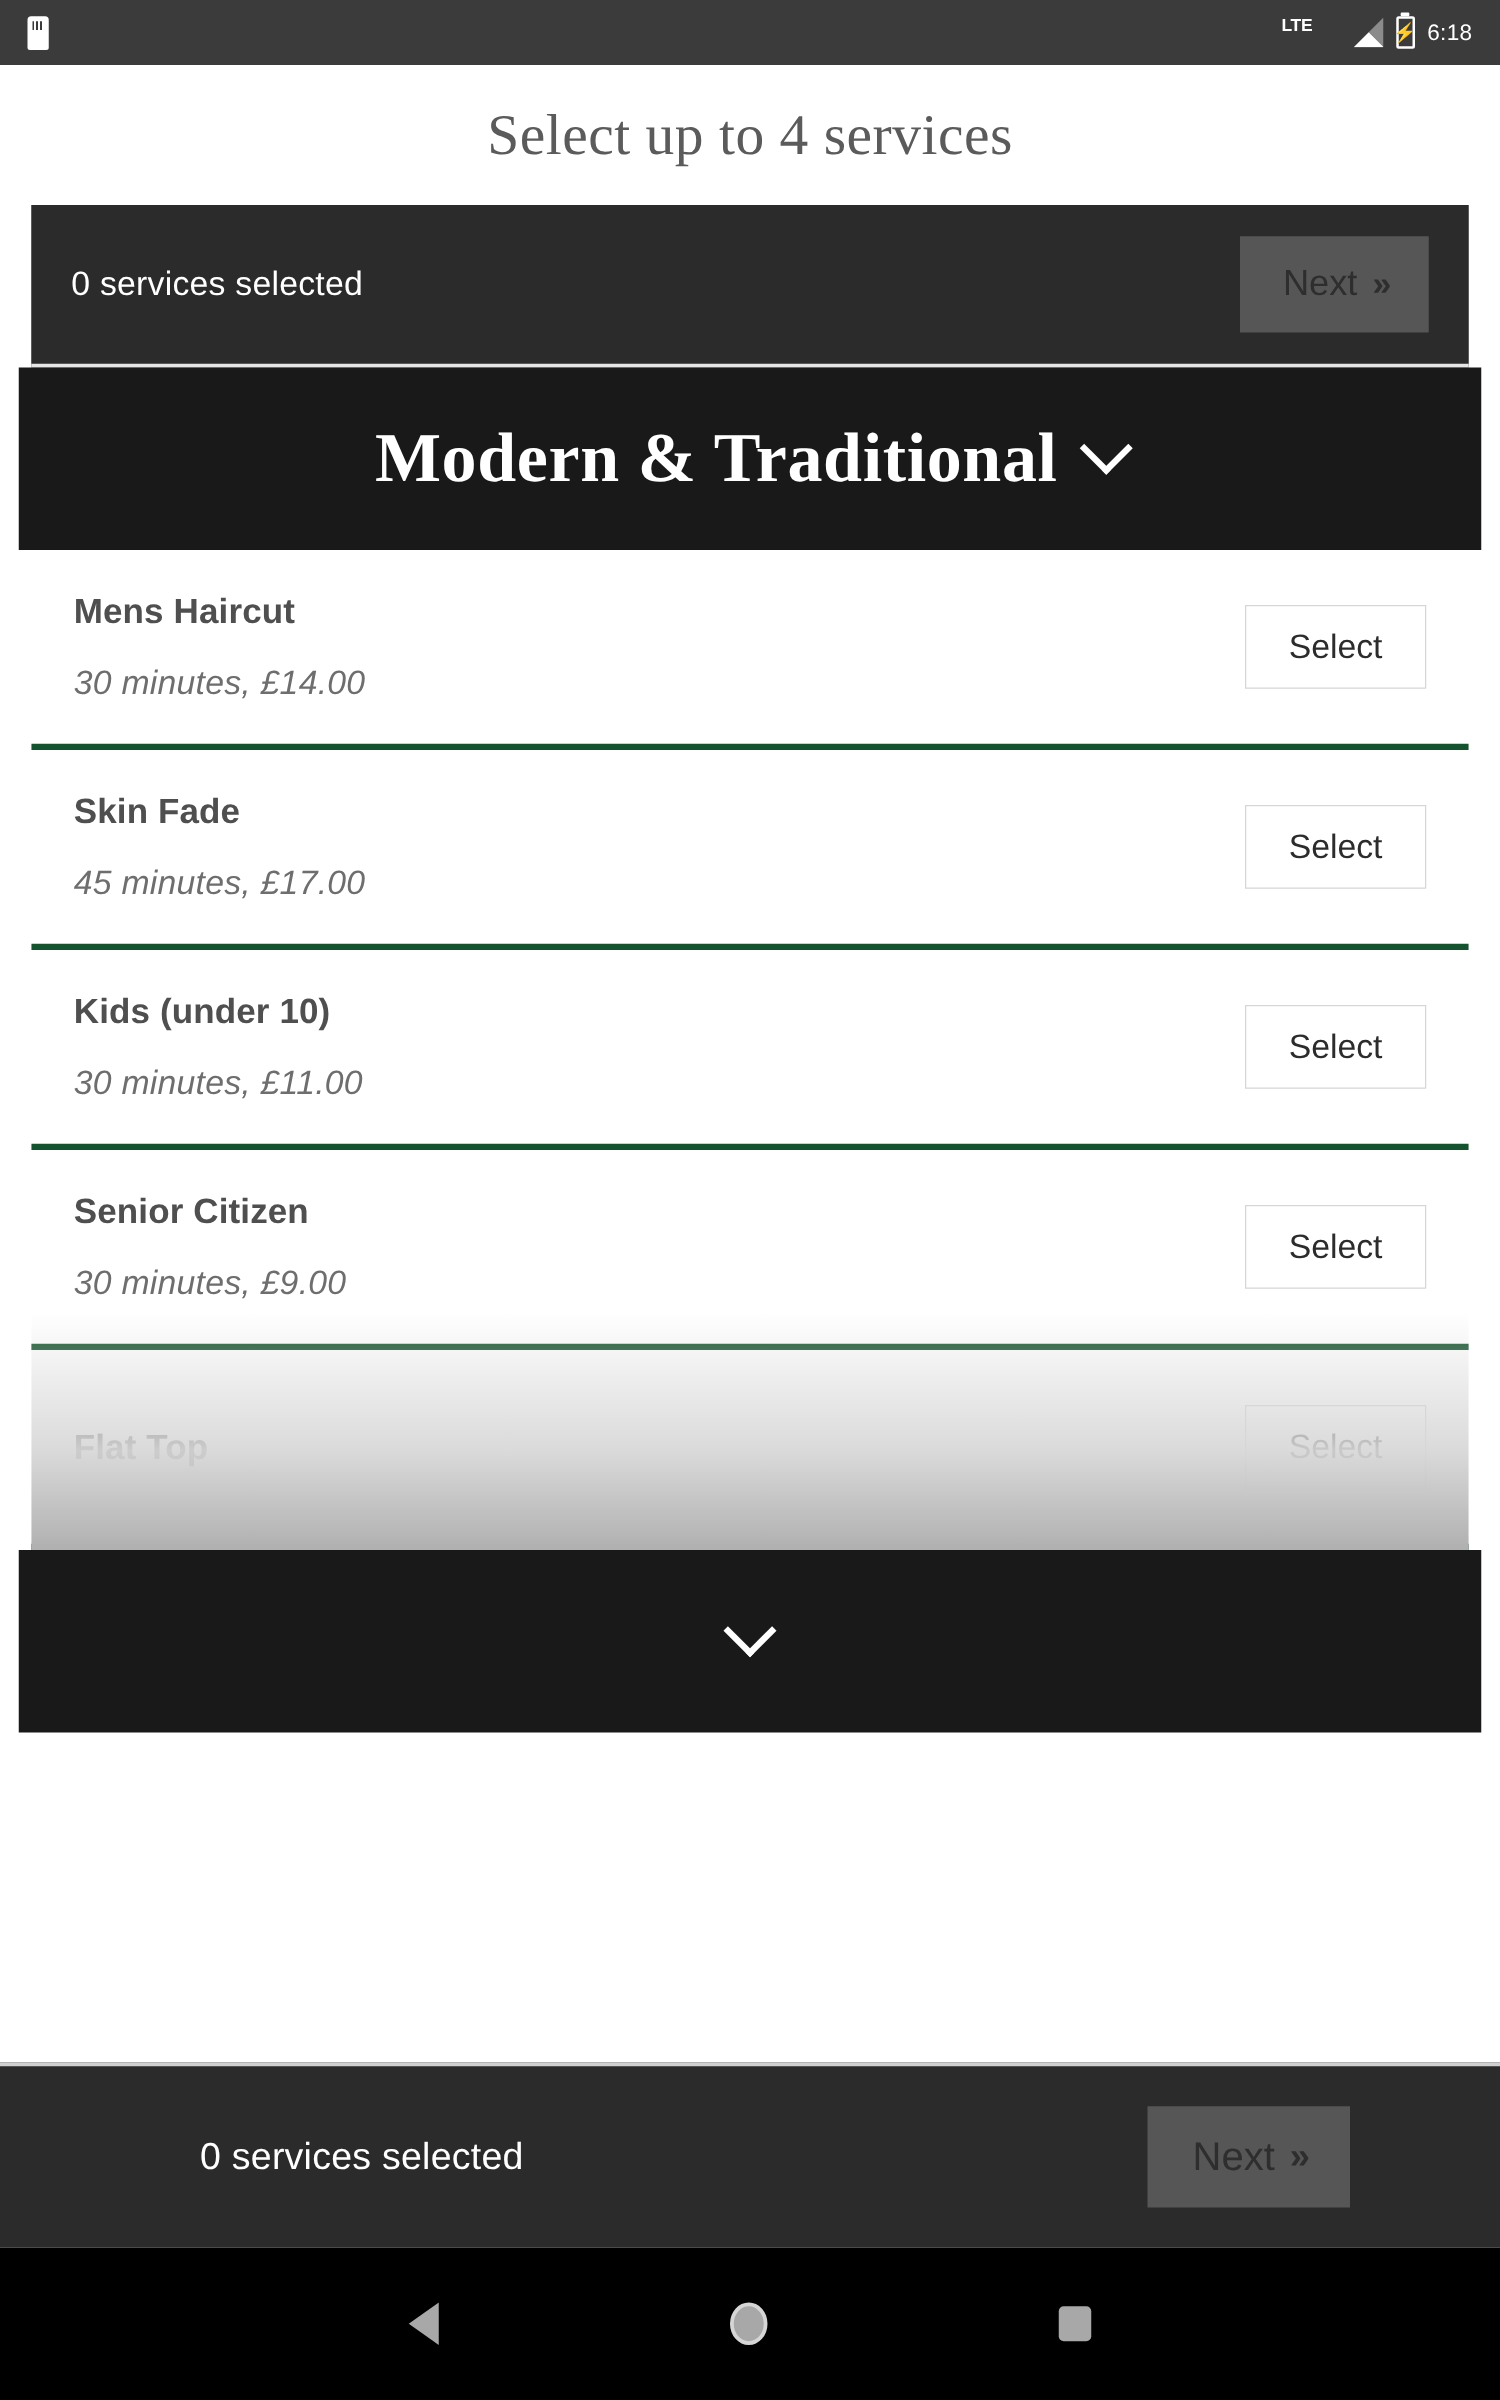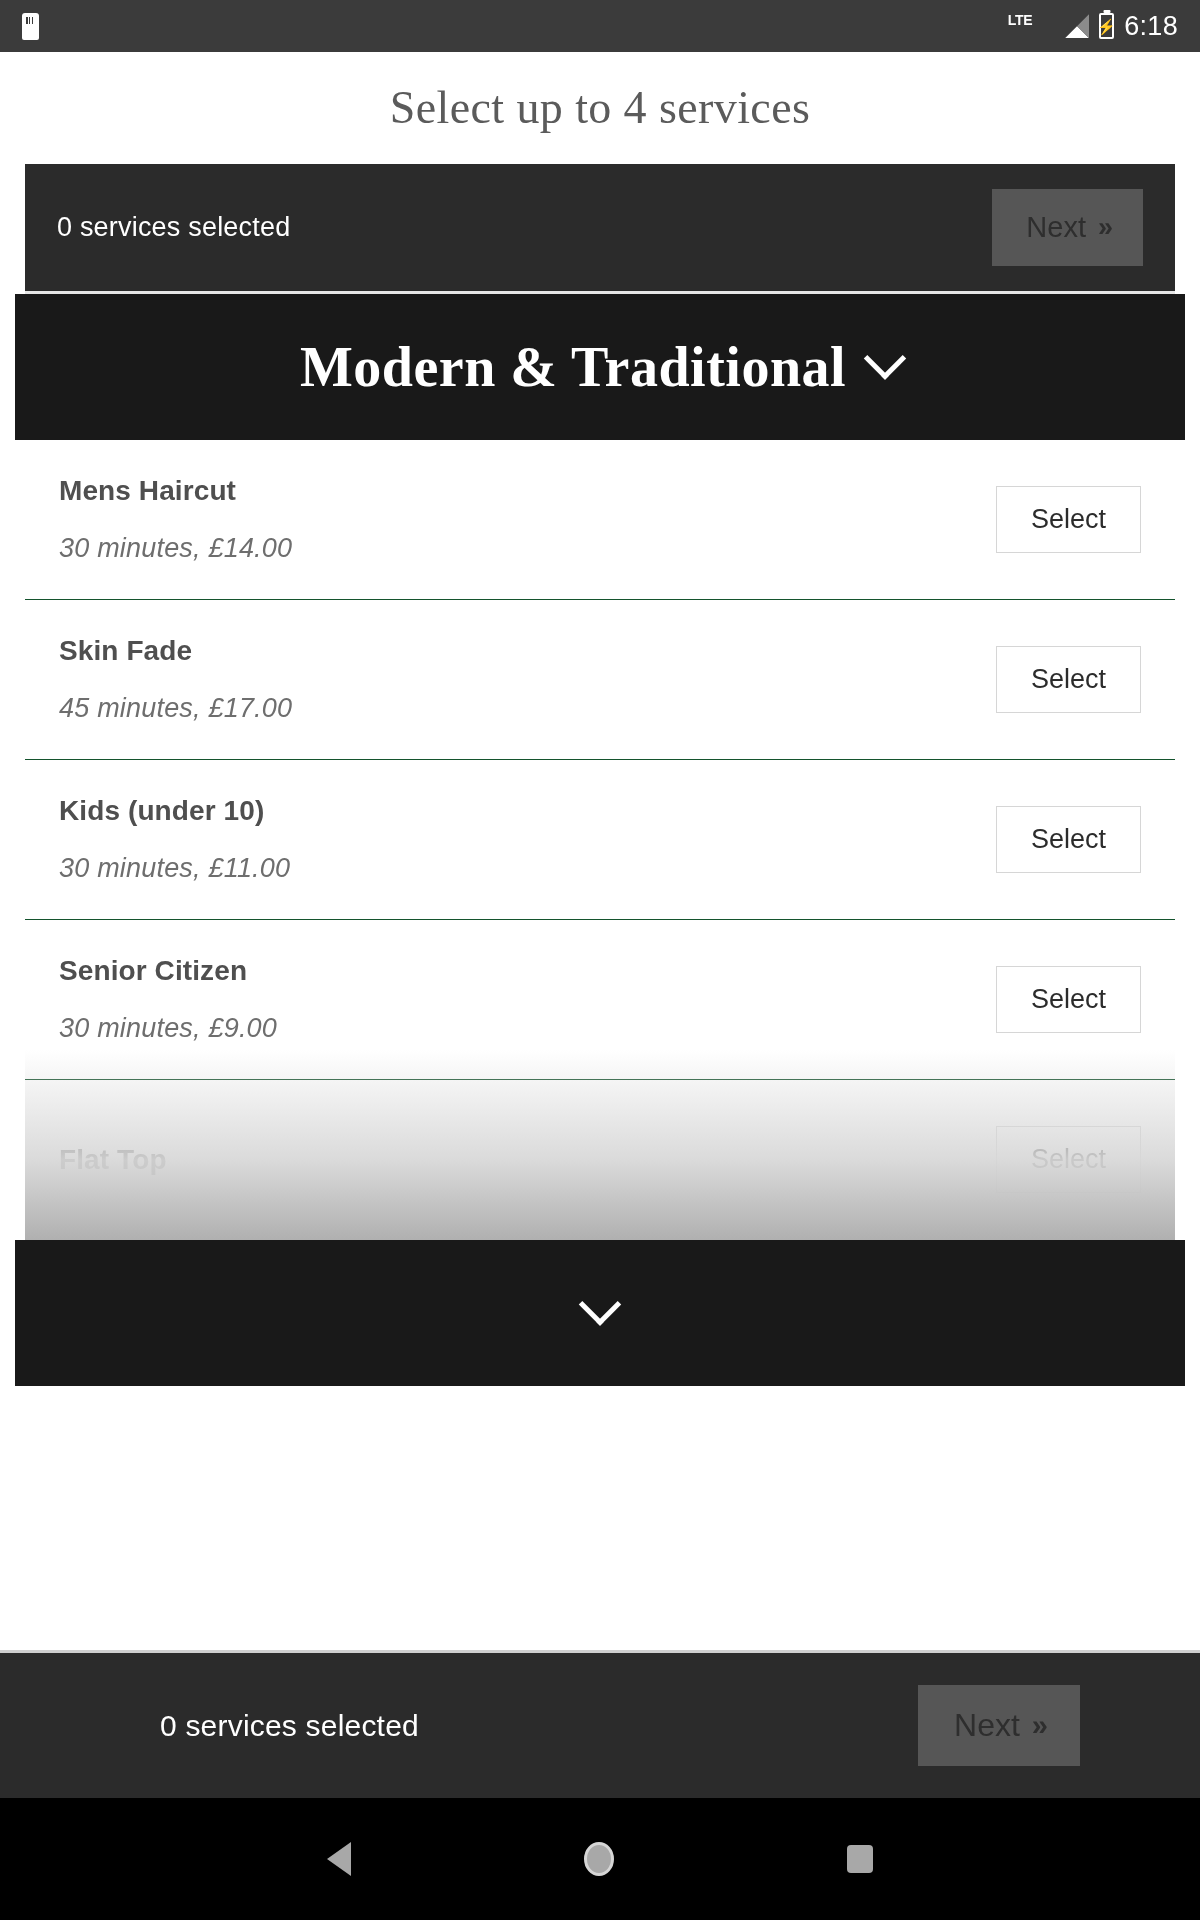--- a/index.html
+++ b/index.html
@@ -39,21 +39,21 @@
   }
   .battery {
     width: 15px; height: 26px; border: 2px solid #fff; border-radius: 2px;
     position: relative; display:flex; align-items:center; justify-content:center;
   }
   .battery::before {
     content:""; position:absolute; top:-5px; left:50%; transform:translateX(-50%);
     width: 7px; height: 3px; background:#fff; border-radius:1px;
   }
   .battery .bolt { color: #fff; font-size: 15px; line-height: 1; font-weight: 700; }
-  .clock { font-size: 27px; font-weight: 400; letter-spacing: .3px; }
+  .clock { font-size: 18px; font-weight: 400; letter-spacing: .3px; }
 
   
   .page-heading {
     text-align: center;
     font-family: "Liberation Serif", serif;
     font-size: 46px;
     color: #5b5b5b;
     padding: 29px 0 30px;
     letter-spacing: .4px;
   }
@@ -107,21 +107,21 @@
   .service-list {
     margin: 0 25px;
     background: #fff;
     position: relative;
     overflow: hidden;
   }
   .service-row {
     height: 160px;
     display: flex; align-items: center;
     padding: 0 34px;
-    border-bottom: 1px solid #14532d;
+    border-bottom: 5px solid #14532d;
   }
   .service-row:last-child { border-bottom: none; }
   .svc-info { display: flex; flex-direction: column; gap: 26px; }
   .svc-name { font-size: 28px; font-weight: 700; color: #4f4f4f; letter-spacing: .1px; }
   .svc-meta { font-size: 27px; font-style: italic; color: #6e6e6e; letter-spacing: .2px; }
   .select-btn {
     margin-left: auto;
     background: #ffffff;
     border: 1px solid #d6d6d6;
     color: #2c2c2c;

